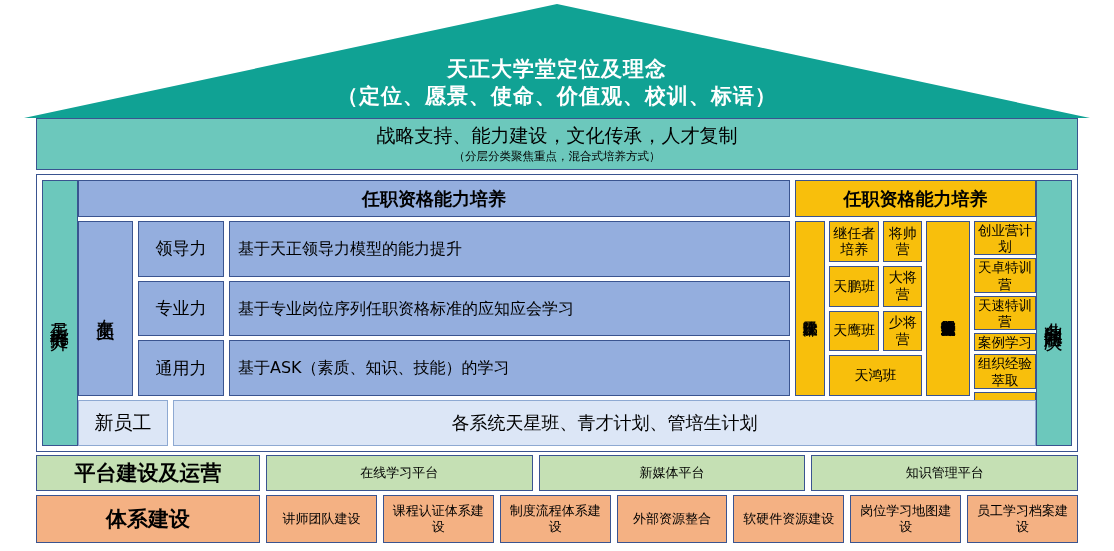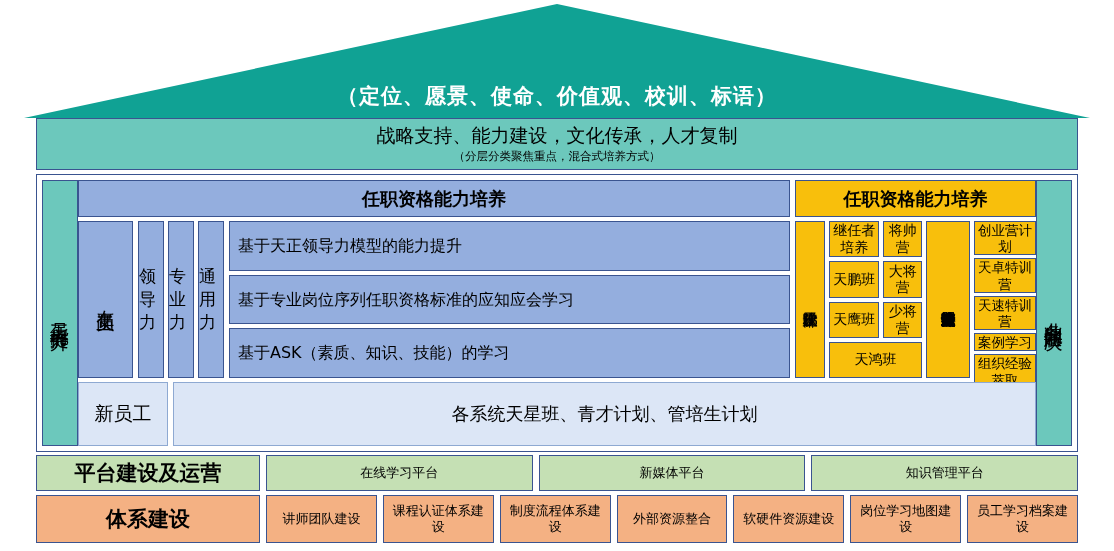--- a/index.html
+++ b/index.html
@@ -52,21 +52,21 @@
     height:37px;display:flex;align-items:center;justify-content:center;
     font-size:18px;font-weight:bold;
   }
   .blue-body{flex:1;display:flex;gap:5px;min-height:0;}
   .vcell-blue{
     width:55px;background:#94AEDE;border:1px solid #3A5490;box-sizing:border-box;
     display:flex;align-items:center;justify-content:center;
     writing-mode:vertical-rl;text-orientation:upright;
     font-size:18px;line-height:1.2;letter-spacing:2px;
   }
-  .comp-col{width:86px;display:flex;flex-direction:row;gap:4px;}
+  .comp-col{width:86px;display:flex;flex-direction:column;gap:4px;}
   .comp-cell{
     flex:1;background:#94AEDE;border:1px solid #3A5490;box-sizing:border-box;
     display:flex;align-items:center;justify-content:center;font-size:17px;
   }
   .desc-col{flex:1;display:flex;flex-direction:column;gap:4px;min-width:0;}
   .desc-cell{
     flex:1;background:#94AEDE;border:1px solid #3A5490;box-sizing:border-box;
     display:flex;align-items:center;padding:0 8px;font-size:16px;line-height:1.35;
   }
 
@@ -93,21 +93,21 @@
     font-size:14px;text-align:center;line-height:1.2;
   }
   .lrow .ocell.a{flex:1.32;}
   .lrow .ocell.b{flex:1;}
   .lfull{flex:1;}
   .biz-col{width:124px;display:flex;flex-direction:column;gap:3px;}
   .biz-col .ocell{flex:1;font-size:13.5px;}
   .biz-col .ocell.dots{flex:0.62;letter-spacing:1px;font-size:13px;}
 
   
-  .newrow{height:64px;display:flex;gap:5px;}
+  .newrow{height:46px;display:flex;gap:5px;}
   .new-tag{
     width:90px;background:#DCE6F6;border:1px solid #8EA9D2;box-sizing:border-box;
     display:flex;align-items:center;justify-content:center;font-size:19px;
   }
   .new-body{
     flex:1;background:#DCE6F6;border:1px solid #8EA9D2;box-sizing:border-box;
     display:flex;align-items:center;justify-content:center;font-size:18px;
   }
 
   
@@ -127,20 +127,21 @@
   .platform .fcell{flex:1;background:#C5E0B4;}
   .system .ftag{width:224px;background:#F4B183;}
   .system .fcell{flex:1;background:#F4B183;}
 </style>
 </head>
 <body>
 
 <div id="stage">
 
   <div class="roof">
+    <div class="roof-t1">天正大学堂定位及理念</div>
     <div class="roof-t2">（定位、愿景、使命、价值观、校训、标语）</div>
   </div>
 
   <div class="band">
     <div class="band-t1">战略支持、能力建设，文化传承，人才复制</div>
     <div class="band-t2">（分层分类聚焦重点，混合式培养方式）</div>
   </div>
 
   <div class="main">
 

